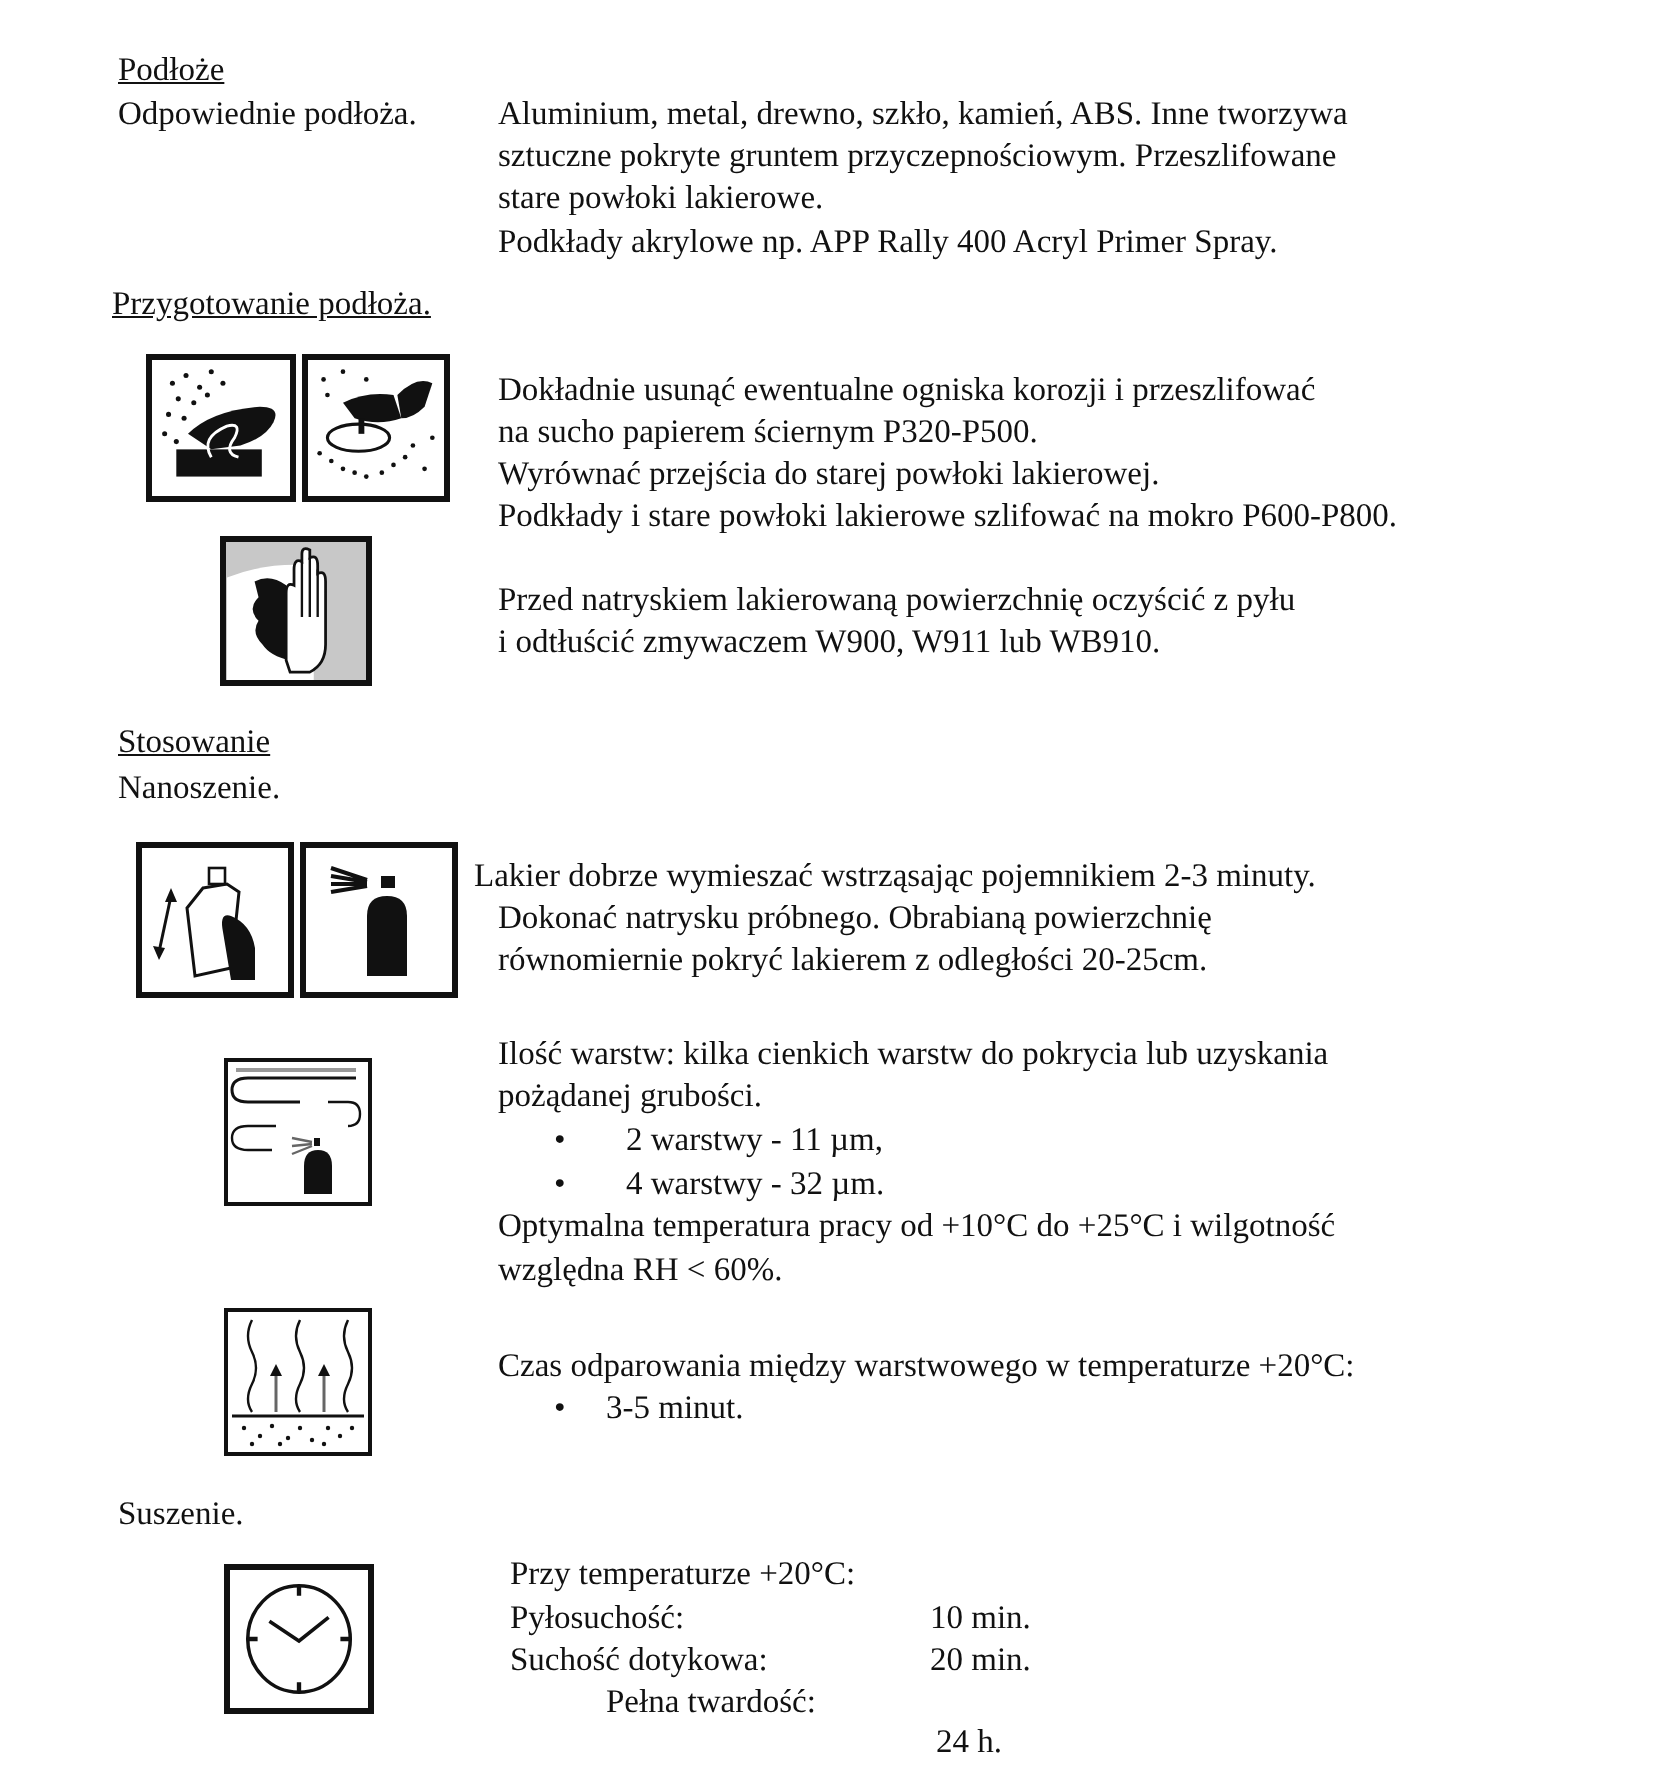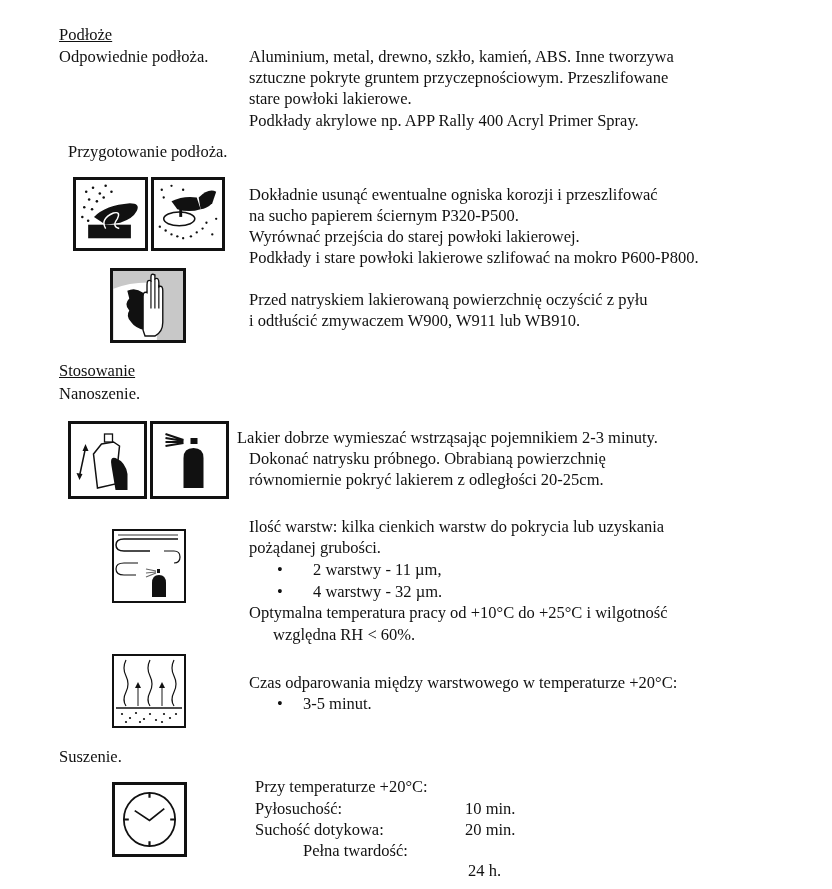--- a/index.html
+++ b/index.html
@@ -14,21 +14,21 @@
 </head>
 <body>
 
 <div class="t u" style="left:59px;top:24px;">Podłoże</div>
 <div class="t" style="left:59px;top:46px;">Odpowiednie podłoża.</div>
 <div class="t" style="left:249px;top:46px;">Aluminium, metal, drewno, szkło, kamień, ABS. Inne tworzywa</div>
 <div class="t" style="left:249px;top:67px;">sztuczne pokryte gruntem przyczepnościowym. Przeszlifowane</div>
 <div class="t" style="left:249px;top:88px;">stare powłoki lakierowe.</div>
 <div class="t" style="left:249px;top:110px;">Podkłady akrylowe np. APP Rally 400 Acryl Primer Spray.</div>
 
-<div class="t" style="left:68px;top:141px;">Przygotowanie podłoża.</div>
+<div class="t" style="left:56px;top:141px;text-decoration:underline;">Przygotowanie podłoża.</div>
 
 <div class="icon" style="left:73px;top:177px;width:75px;height:74px;">
   <svg viewBox="0 0 70 70">
     <g fill="#111">
       <circle cx="10" cy="12" r="1.3"></circle>
         <circle cx="17" cy="8" r="1.3"></circle>
         <circle cx="24" cy="14" r="1.3"></circle>
         <circle cx="30" cy="6" r="1.3"></circle>
       <circle cx="13" cy="20" r="1.3"></circle>
         <circle cx="21" cy="22" r="1.3"></circle>
@@ -124,21 +124,21 @@
   </svg>
 </div>
 
 <div class="t" style="left:249px;top:516px;">Ilość warstw: kilka cienkich warstw do pokrycia lub uzyskania</div>
 <div class="t" style="left:249px;top:537px;">pożądanej grubości.</div>
 <div class="t" style="left:277px;top:559px;">•</div>
 <div class="t" style="left:313px;top:559px;">2 warstwy - 11 µm,</div>
 <div class="t" style="left:277px;top:581px;">•</div>
 <div class="t" style="left:313px;top:581px;">4 warstwy - 32 µm.</div>
 <div class="t" style="left:249px;top:602px;">Optymalna temperatura pracy od +10°C do +25°C i wilgotność</div>
-<div class="t" style="left:249px;top:624px;margin-left:24px;">względna RH &lt; 60%.</div>
+<div class="t" style="left:249px;top:624px;">względna RH &lt; 60%.</div>
 
 <div class="icon" style="left:112px;top:654px;width:74px;height:74px;border-width:2px;">
   <svg viewBox="0 0 70 70">
     <path d="M12 4 Q8 12 12 20 Q16 28 12 36 Q8 44 12 50" fill="none" stroke="#111" stroke-width="1.2"></path>
     <path d="M36 4 Q32 12 36 20 Q40 28 36 36 Q32 44 36 50" fill="none" stroke="#111" stroke-width="1.2"></path>
     <path d="M60 4 Q56 12 60 20 Q64 28 60 36 Q56 44 60 50" fill="none" stroke="#111" stroke-width="1.2"></path>
     <path d="M24 50 L24 30" stroke="#666" stroke-width="1.5"></path>
       <path d="M21 32 L24 26 L27 32 Z" fill="#111"></path>
     <path d="M48 50 L48 30" stroke="#666" stroke-width="1.5"></path>
       <path d="M45 32 L48 26 L51 32 Z" fill="#111"></path>

